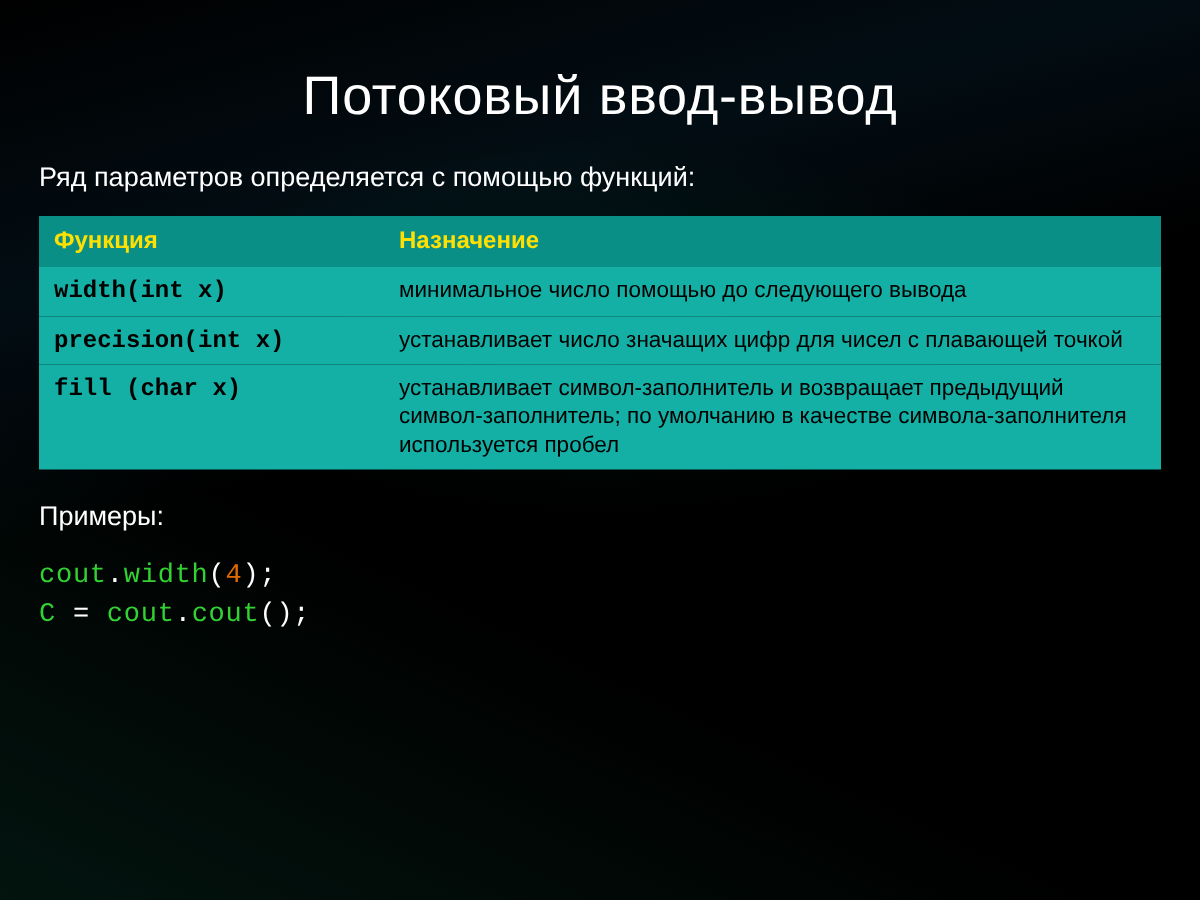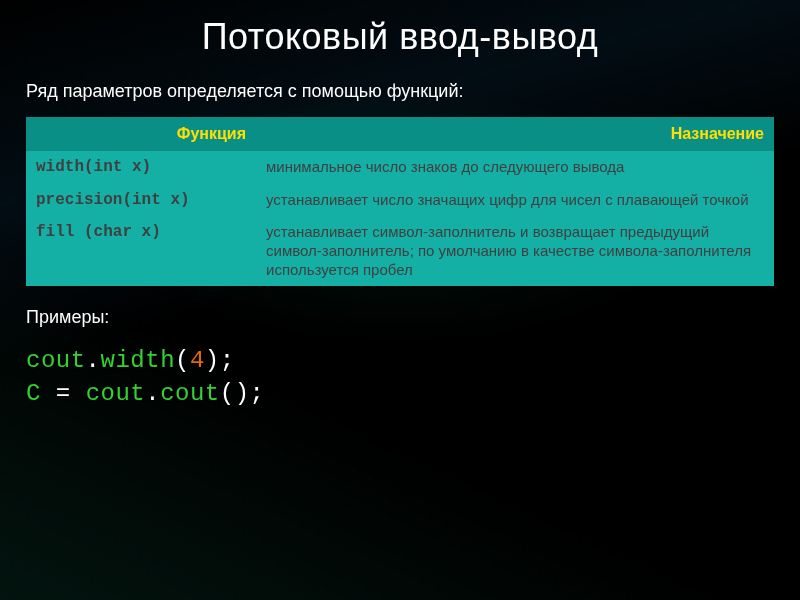--- a/index.html
+++ b/index.html
@@ -5,34 +5,34 @@
   html,body{margin:0;padding:0;width:800px;height:600px;overflow:hidden;
     background:#000;font-family:Arial,Helvetica,sans-serif;color:#fff}
   .slide{position:relative;width:800px;height:600px;
     background:
       radial-gradient(ellipse 420px 180px at 50% 36%, rgba(0,200,130,.09) 0%, rgba(0,0,0,0) 70%),
       linear-gradient(25deg, rgba(10,80,60,.25) 0%, rgba(0,0,0,0) 35%),
       linear-gradient(-15deg, rgba(0,0,0,0) 55%, rgba(10,60,90,.22) 75%, rgba(0,0,0,0) 100%),
       #000;
     box-sizing:border-box}
   .title{font-size:36px;font-weight:400;text-align:center;
-    padding:16px 0 22px;letter-spacing:.5px}
+    padding:43px 0 22px;letter-spacing:.5px}
   .body{padding:0 26px}
   .para{font-size:18px;line-height:1.28;margin:0 0 14px}
   table.func{width:100%;border-collapse:collapse;margin:4px 0 20px;
     font-size:15px}
   table.func th{background:#0a8f86;color:#ffe000;font-weight:700;
-    padding:8px 10px;text-align:right;font-size:16px}
+    padding:8px 10px;text-align:left;font-size:16px}
   table.func th.c1{width:210px}
-  table.func td{background:#15b0a5;color:#404040;padding:6px 10px;
+  table.func td{background:#15b0a5;color:#000000;padding:6px 10px;
     line-height:1.28;vertical-align:top}
   table.func td.fn{font-family:"Courier New",monospace;font-weight:700;
     font-size:16px;white-space:nowrap}
   .ex{margin:16px 0 18px}
-  .code{font-family:"Courier New",monospace;font-size:24px;
+  .code{font-family:"Courier New",monospace;font-size:18px;
     margin:6px 0;letter-spacing:.5px}
   .kw{color:#33d233}.punct{color:#fff}.num{color:#e26a00}
 </style>
 </head>
 <body>
 
 <div class="slide">
 
   <div class="title">Потоковый ввод-вывод</div>
 
@@ -41,21 +41,21 @@
     <p class="para">Ряд параметров определяется с помощью функций:</p>
 
     <table class="func">
       <tbody>
           <tr>
         <th class="c1">Функция</th>
         <th>Назначение</th>
       </tr>
       <tr>
         <td class="fn">width(int x)</td>
-        <td>минимальное число знаков до следующего вывода</td>
+        <td>минимальное число помощью до следующего вывода</td>
       </tr>
       <tr>
         <td class="fn">precision(int x)</td>
         <td>устанавливает число значащих цифр для чисел с плавающей точкой</td>
       </tr>
       <tr>
         <td class="fn">fill (char x)</td>
         <td>устанавливает символ-заполнитель и возвращает предыдущий символ-заполнитель; по умолчанию в качестве символа-заполнителя используется пробел</td>
       </tr>
     </tbody>

